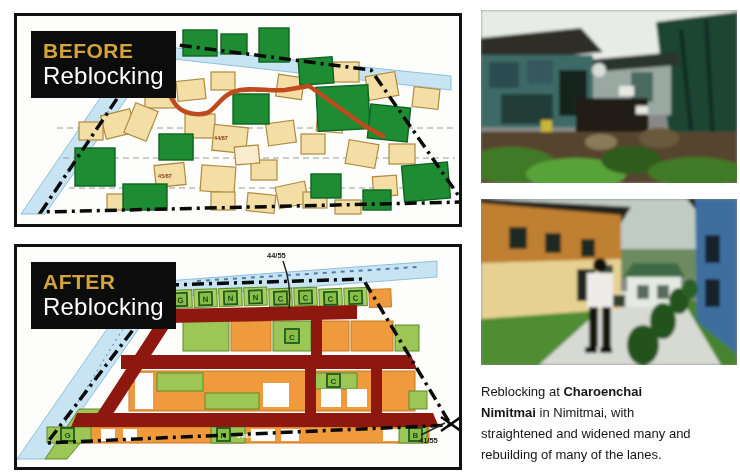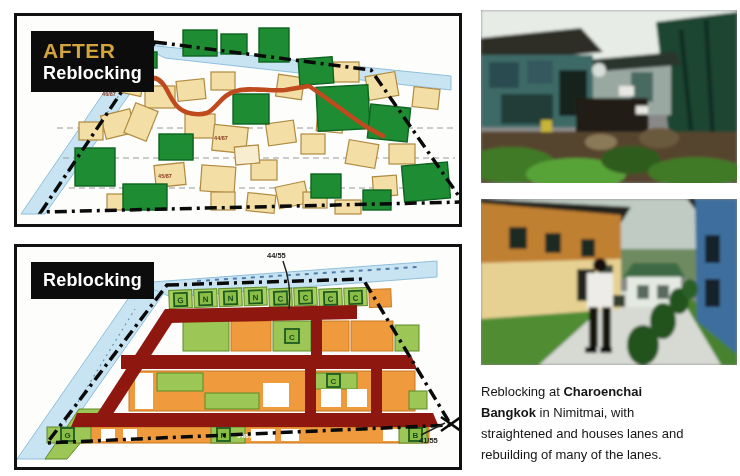--- a/index.html
+++ b/index.html
@@ -6,21 +6,21 @@
   .screen{position:relative;width:740px;height:476px;background:#ffffff;overflow:hidden;
           font-family:"Liberation Sans",sans-serif;}
   .panel{position:absolute;left:14px;width:448px;background:#fdfdfb;border:3px solid #111;
          box-sizing:border-box;}
   .panel.before{top:13px;height:214px;}
   .panel.after{top:244px;height:226px;}
   .panel svg{position:absolute;left:0;top:0;width:100%;height:100%;display:block;}
   .map-label{position:absolute;left:14px;top:15px;background:#0c0c0c;padding:8px 12px 9px 12px;
              line-height:1.12;z-index:3;}
   .map-label .l1{display:block;font-weight:800;font-size:21px;letter-spacing:.5px;color:#d4a43c;}
-  .map-label .l2{display:block;font-weight:700;font-size:18px;letter-spacing:.2px;color:#ffffff;}
+  .map-label .l2{display:block;font-weight:400;font-size:24px;letter-spacing:.2px;color:#ffffff;}
   .photo{position:absolute;left:481px;width:256px;overflow:hidden;background:#888;}
   .photo svg{display:block;width:100%;height:100%;}
   .photo.p1{top:10px;height:173px;}
   .photo.p2{top:199px;height:166px;}
   .caption{position:absolute;left:481px;top:381px;width:258px;color:#151515;
            font-size:13px;line-height:21px;}
   .caption b{font-weight:700;}
   text{font-family:"Liberation Sans",sans-serif;}
 </style>
 </head>
@@ -96,21 +96,21 @@
 
       <g font-size="5.5" font-weight="700" fill="#8a3a20" text-anchor="middle">
         <text x="92" y="80">46/87</text>
         <text x="204" y="124">44/87</text>
         <text x="148" y="162">45/87</text>
       </g>
 
       <path d="M138,26 L354,54 L446,186 L24,196 Z" fill="none" stroke="#0a0a0a" stroke-width="3.5" stroke-dasharray="12 5 3 5"></path>
     </svg>
     <div class="map-label">
-      <span class="l1">AFTER</span>
+      <span class="l1">BEFORE</span>
       <span class="l2">Reblocking</span>
     </div>
   </div>
 
   <div class="panel after">
     <svg viewBox="0 0 442 220">
 
       <polygon points="0,212 122,36 154,36 30,212" fill="#c8e4f2" stroke="#8fbfdc" stroke-width="1"></polygon>
       <polygon points="122,36 420,14 420,30 154,50" fill="#c8e4f2" stroke="#8fbfdc" stroke-width="1"></polygon>
       <path d="M180,34 L400,20" stroke="#1c4e8a" stroke-width="2" stroke-dasharray="4 5" opacity="0.7" fill="none"></path>
@@ -215,20 +215,21 @@
         <line x1="424" y1="170" x2="444" y2="184"></line>
           <line x1="444" y1="170" x2="424" y2="184"></line>
       </g>
 
       <path d="M266,14 C272,30 274,44 272,62" stroke="#222" stroke-width="1.5" fill="none"></path>
       <text x="250" y="11" font-size="7.5" font-weight="700" fill="#222">44/55</text>
       <line x1="404" y1="188" x2="428" y2="176" stroke="#222" stroke-width="1.5"></line>
       <text x="402" y="196" font-size="7.5" font-weight="700" fill="#222">41/55</text>
     </svg>
     <div class="map-label">
+      <span class="l1">AFTER</span>
       <span class="l2">Reblocking</span>
     </div>
   </div>
 
   <div class="photo p1">
     <svg viewBox="0 0 256 173" preserveAspectRatio="none">
       <defs>
           <filter id="soft1">
             <feGaussianBlur stdDeviation="1.6"></feGaussianBlur>
           </filter>
@@ -301,18 +302,18 @@
         <rect x="108" y="108" width="9" height="40" fill="#17120d"></rect>
         <rect x="121" y="108" width="9" height="40" fill="#17120d"></rect>
         <rect x="104" y="148" width="12" height="6" fill="#0d0a07"></rect>
         <rect x="119" y="148" width="12" height="6" fill="#0d0a07"></rect>
       </g>
     </svg>
   </div>
 
   <div class="caption">
     <div><span>Reblocking at </span><b>Charoenchai</b><span></span></div>
-    <div><span></span><b>Bangkok</b><span> in Nimitmai, with</span></div>
-    <div><span>straightened and houses lanes and</span><b></b><span></span></div>
+    <div><span></span><b>Nimitmai</b><span> in Nimitmai, with</span></div>
+    <div><span>straightened and widened many and</span><b></b><span></span></div>
     <div><span>rebuilding of many of the lanes.</span><b></b><span></span></div>
   </div>
 
 </div>
 
 </body></html>

